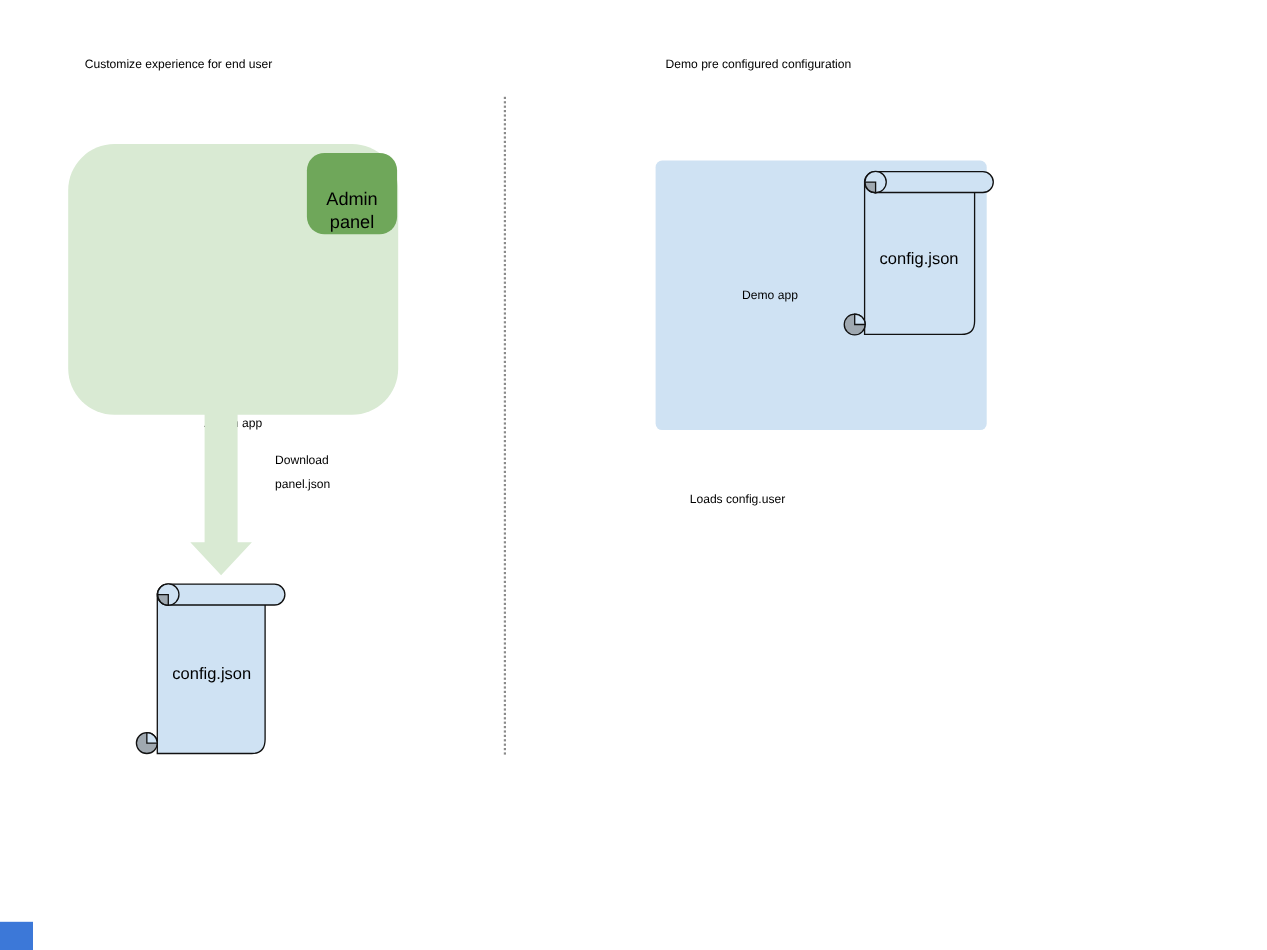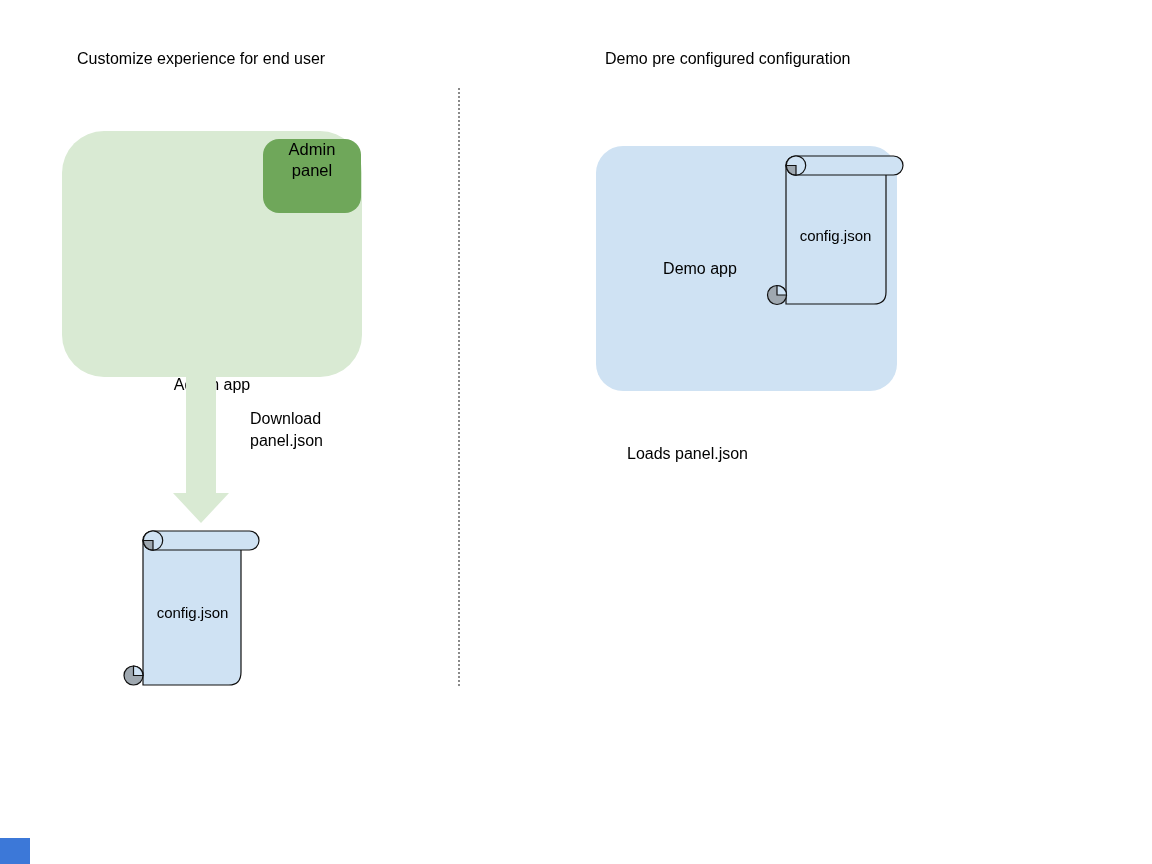--- a/index.html
+++ b/index.html
@@ -1,52 +1,52 @@
 <!DOCTYPE html>
 <html style="--green-light: #d9ead3; --green-dark: #6fa75a; --blue-light: #cfe2f3; --curl-gray: #9fa8b0; --outline: #111111; --divider-gray: #8a8a8a; --corner-blue: #3c78d8; --text: #000000;"><head>
 <meta charset="utf-8">
 <style>
   html,body{margin:0;padding:0;background:#fff;}
   .canvas{
     position:relative;width:1152px;height:864px;background:#fff;overflow:hidden;
     font-family:"Liberation Sans","DejaVu Sans",sans-serif;color:var(--text,#000);
   }
-  .txt{position:absolute;font-size:16px;line-height:22px;white-space:nowrap;}
+  .txt{position:absolute;font-size:11px;line-height:22px;white-space:nowrap;}
   .pre{white-space:pre-line;}
   .heading-left{left:77px;top:48px;}
   .heading-right{left:605px;top:48px;}
   .divider{
     position:absolute;left:458px;top:88px;height:598px;width:0;
     border-left:2px dotted var(--divider-gray,#8a8a8a);
   }
   .admin-app{
     position:absolute;left:62px;top:131px;width:300px;height:246px;
     background:var(--green-light,#d9ead3);border-radius:42px;
   }
   .admin-app-label{position:absolute;left:0;right:0;top:243px;text-align:center;}
   .admin-panel{
-    position:absolute;right:1px;top:8px;width:98px;height:74px;
+    position:absolute;right:1px;top:8px;width:82px;height:74px;
     background:var(--green-dark,#6fa75a);border-radius:16px;
-    display:flex;align-items:flex-start;justify-content:center;text-align:center;
+    display:flex;align-items:flex-end;justify-content:center;text-align:center;
     font-size:16.5px;line-height:21px;
   }
   .down-arrow{position:absolute;left:170px;top:376px;}
   .arrow-caption{left:250px;top:408px;}
   .scroll{position:absolute;}
   .scroll-left{left:120px;top:524px;width:150px;height:166px;}
   .scroll-right{left:763px;top:149px;width:150px;height:160px;}
   .scroll-label{
     position:absolute;left:23px;width:99px;text-align:center;
     font-size:15px;line-height:18px;
   }
   .scroll-left .scroll-label{top:80px;}
   .scroll-right .scroll-label{top:78px;}
   .demo-app{
     position:absolute;left:596px;top:146px;width:301px;height:245px;
-    background:var(--blue-light,#cfe2f3);border-radius:27px;
+    background:var(--blue-light,#cfe2f3);border-radius:6px;
   }
   .demo-app-label{position:absolute;left:0;right:93px;top:112px;text-align:center;}
   .caption-right{left:627px;top:443px;}
   .corner-accent{
     position:absolute;left:0;top:838px;width:30px;height:26px;
     background:var(--corner-blue,#3c78d8);
   }
   .shape-stroke{stroke:var(--outline,#111);stroke-width:1.2;}
 </style>
 </head>
@@ -96,17 +96,17 @@
       <path class="shape-stroke" d="M23,16 H123 V143 Q123,155 111,155 H23 Z" style="fill:var(--blue-light,#cfe2f3);"></path>
       <circle class="shape-stroke" cx="14" cy="146" r="9.5" style="fill:var(--curl-gray,#9fa8b0);"></circle>
       <path class="shape-stroke" d="M14,146 V136.5 A9.5,9.5 0 0 1 23.5,146 Z" style="fill:var(--blue-light,#cfe2f3);"></path>
       <rect class="shape-stroke" x="23" y="7" width="117" height="19" rx="9.5" style="fill:var(--blue-light,#cfe2f3);"></rect>
       <circle class="shape-stroke" cx="33" cy="16.5" r="9.7" style="fill:var(--blue-light,#cfe2f3);"></circle>
       <path class="shape-stroke" d="M33,16.5 V26.2 A9.7,9.7 0 0 1 23.3,16.5 Z" style="fill:var(--curl-gray,#9fa8b0);"></path>
     </svg>
     <div class="scroll-label">config.json</div>
   </div>
 
-  <div class="txt caption-right">Loads panel.json</div>
+  <div class="txt caption-right">Loads config.user</div>
 
   <div class="corner-accent"></div>
 
 </div>
 
 </body></html>

